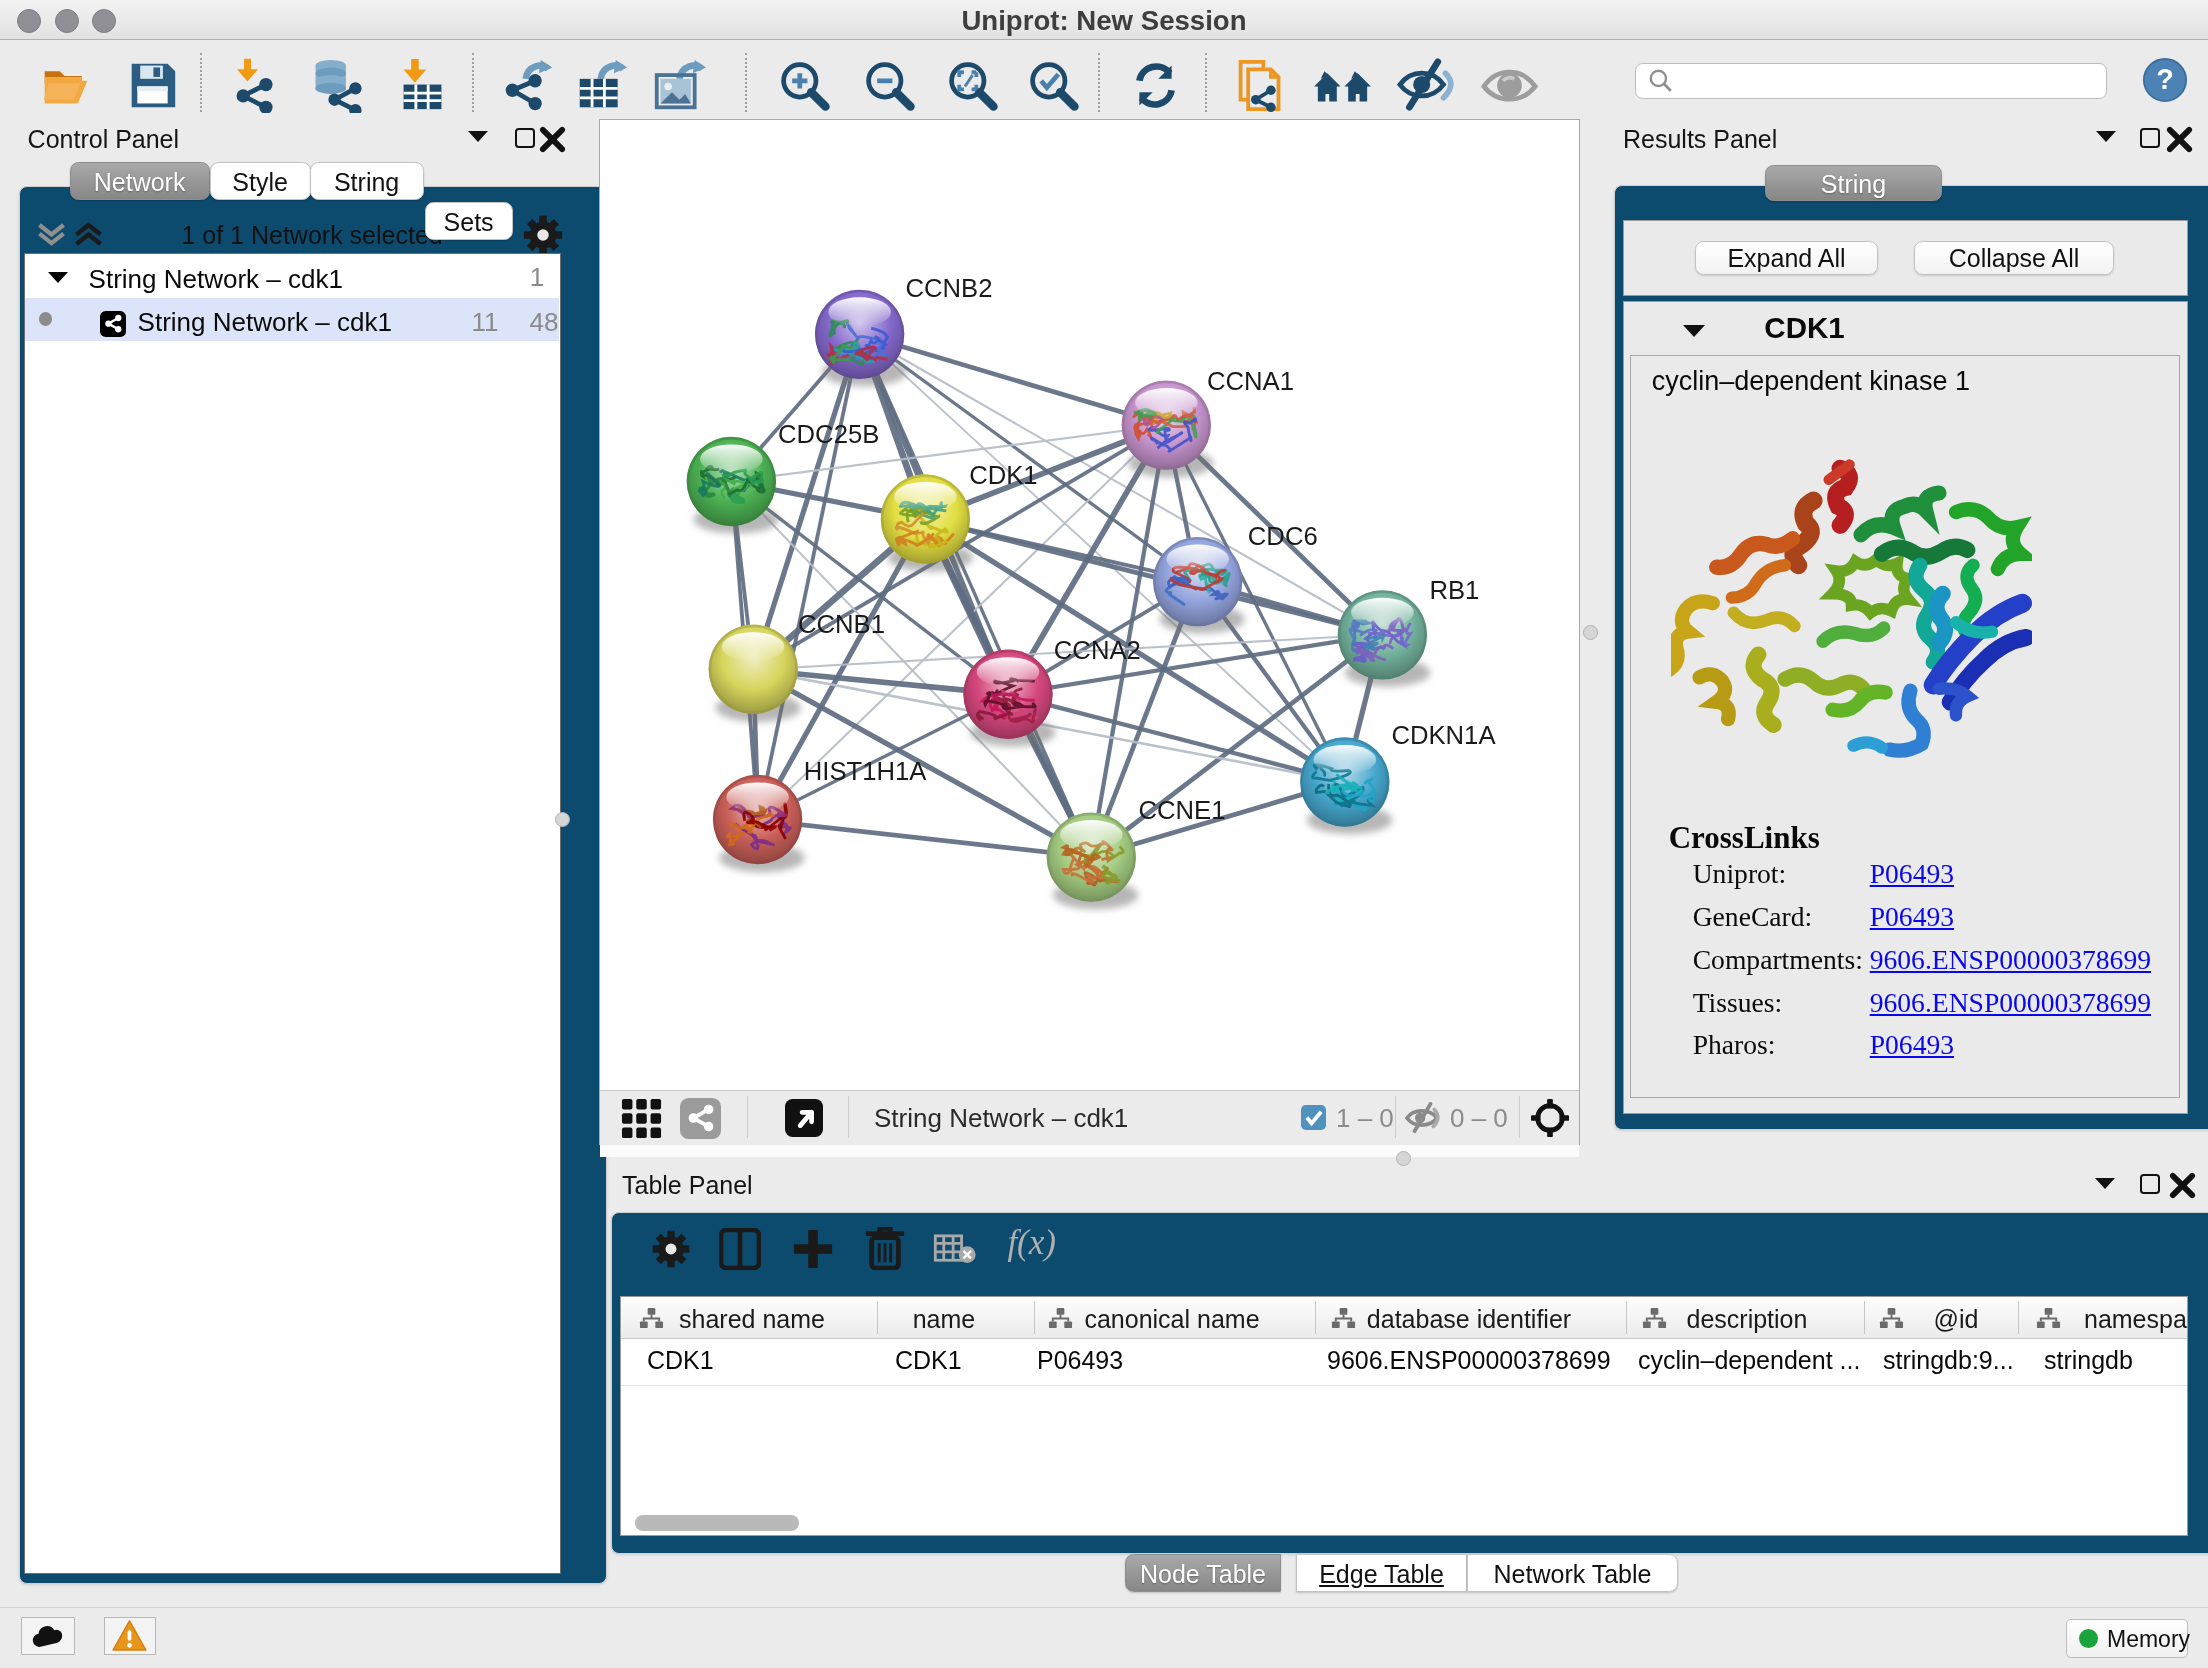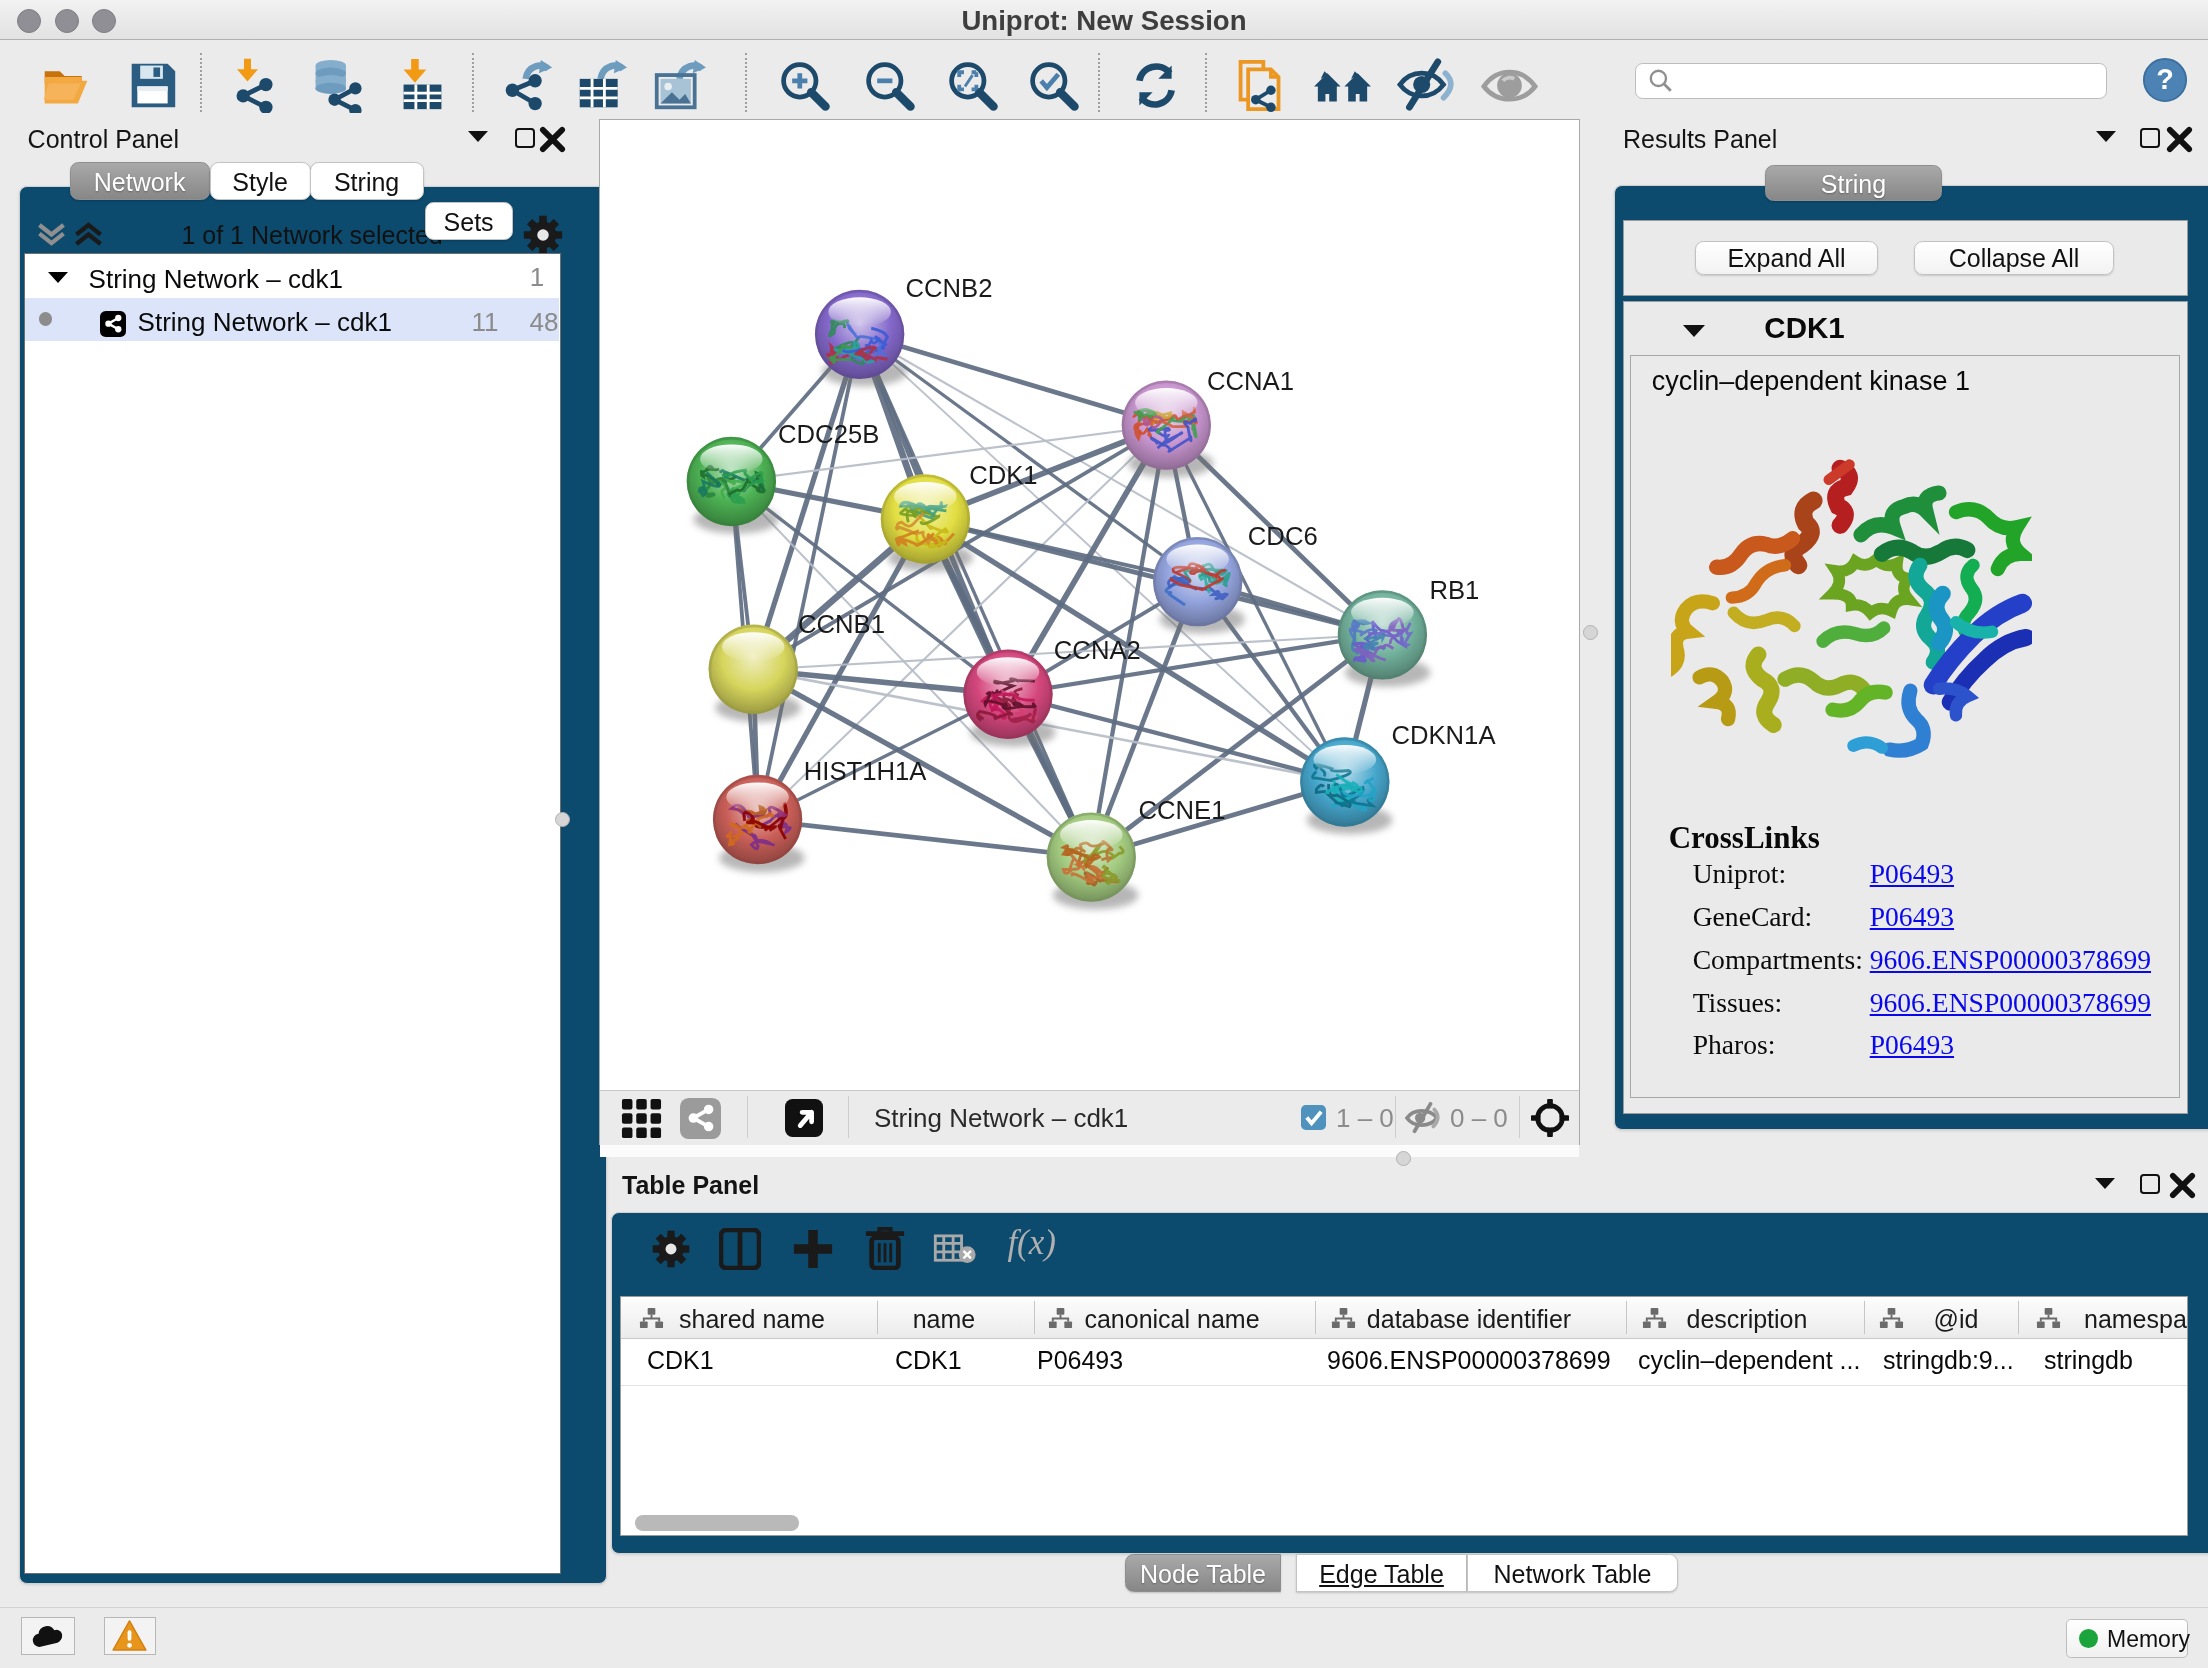--- a/index.html
+++ b/index.html
@@ -607,21 +607,21 @@
           <div class="abs serif link" style="left:239px;top:588px;font-size:27.6px;">9606.ENSP00000378699</div>
     <div class="abs serif" style="left:62px;top:631px;font-size:27.6px;color:#0a0a0a;">Tissues:</div>
           <div class="abs serif link" style="left:239px;top:631px;font-size:27.6px;">9606.ENSP00000378699</div>
     <div class="abs serif" style="left:62px;top:673px;font-size:27.6px;color:#0a0a0a;">Pharos:</div>
           <div class="abs serif link" style="left:239px;top:673px;font-size:27.6px;">P06493</div>
   </div>
 </div>
 </div>
 
 <div class="abs" style="left:599px;top:1167px;width:1609px;height:439px;">
-<div class="ptitle abs" style="left:23px;top:3.8px;font-weight:bold;">Table Panel</div>
+<div class="ptitle abs" style="left:23px;top:3.8px;">Table Panel</div>
 <div class="collapser abs" style="left:1496px;top:10.5px;"></div>
 <div class="floatbox abs" style="left:1541px;top:6.7px;"></div>
 <svg class="abs" style="left:1570px;top:4.8px" width="27" height="27" viewBox="0 0 28 28">
         <path d="M4 4 L24 24 M24 4 L4 24" stroke="#111" stroke-width="6" stroke-linecap="round"></path>
       </svg>
 <div class="roundbox" style="left:12.4px;top:45px;width:1580px;height:340px;">
   <svg class="abs" style="left:38px;top:15px" width="42" height="42" viewBox="0 0 46 46">
           <g>
             <g stroke="#1a1a1a" stroke-width="8">
               <path d="M23 3 V14 M23 32 V43 M3 23 H14 M32 23 H43 M9 9 L17 17 M29 29 L37 37 M37 9 L29 17 M17 29 L9 37"></path>

